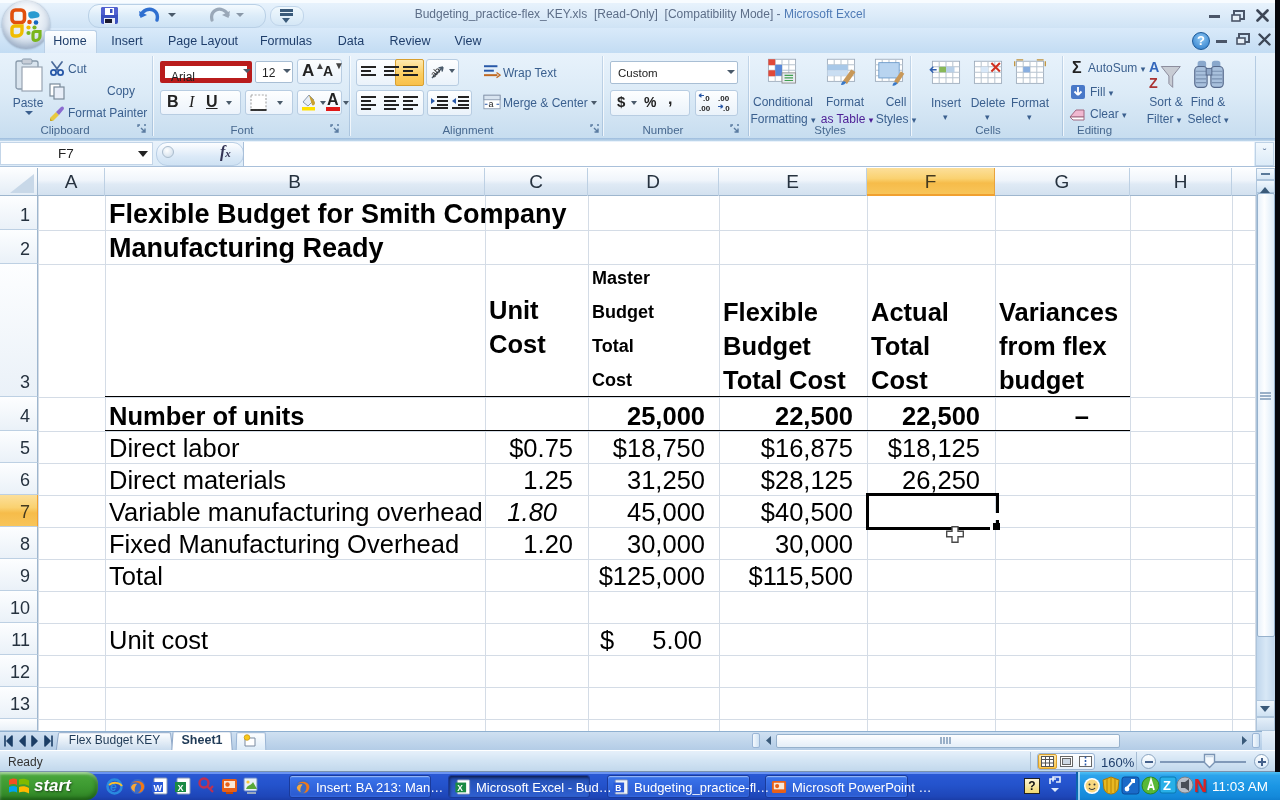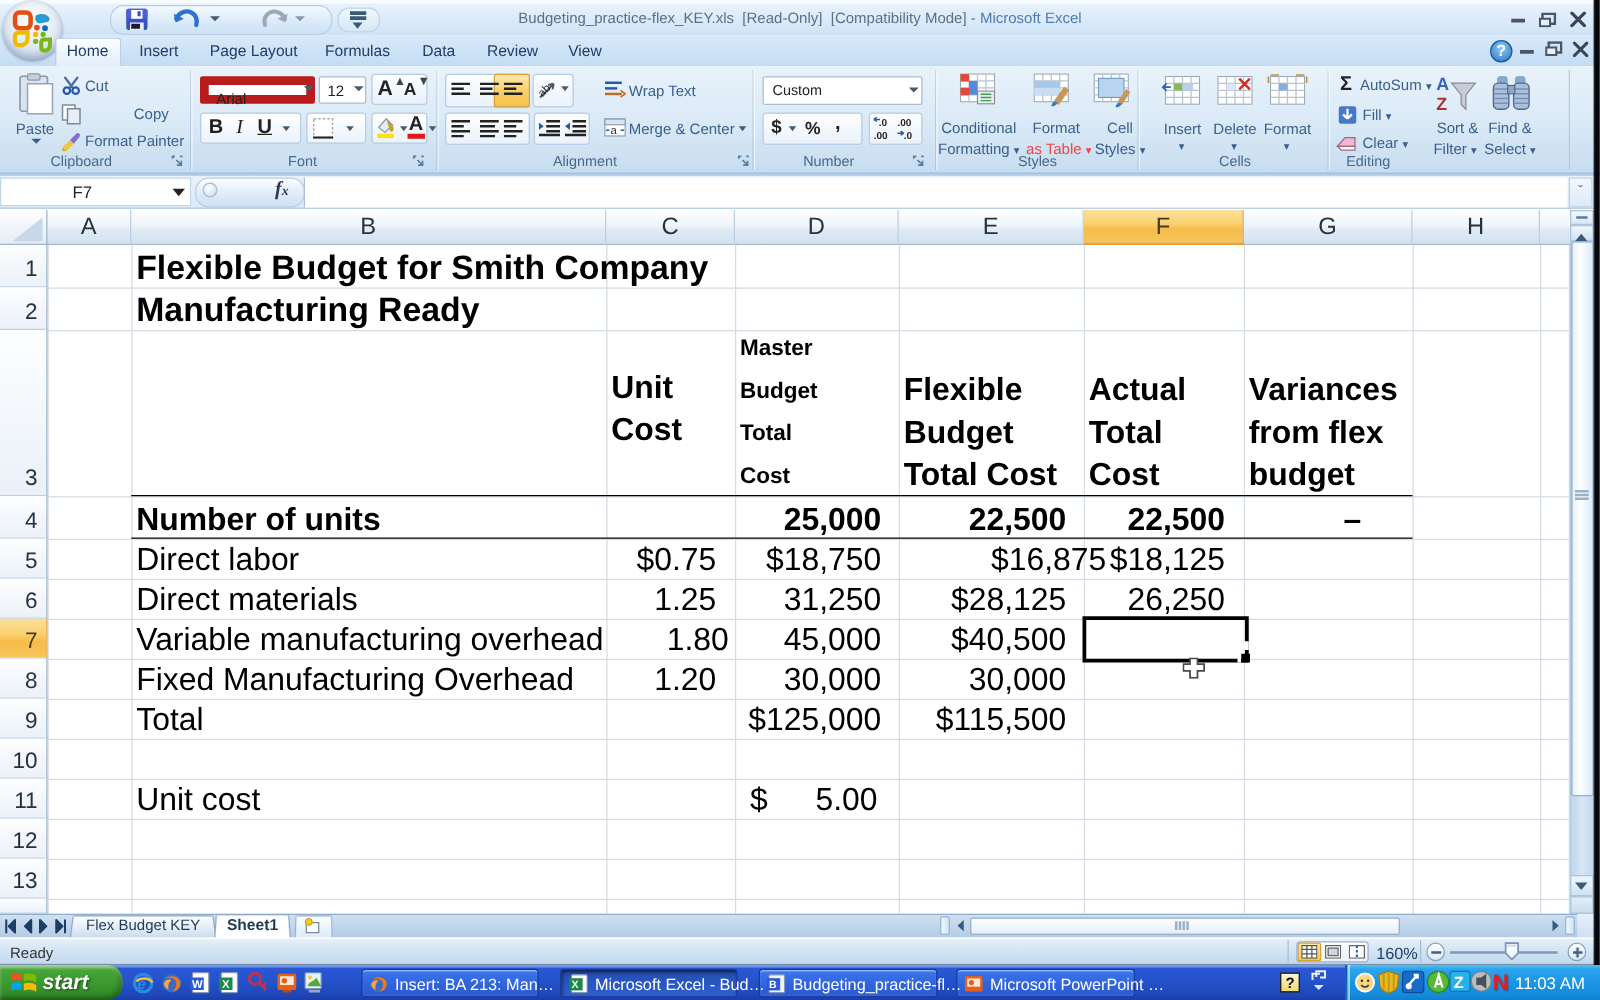--- a/index.html
+++ b/index.html
@@ -135,21 +135,21 @@
 </svg>
 <div class="a" style="left:68px;top:84px;font-size:12px;color:#3a5f8e;margin-left:39px;">Copy</div>
 
 <svg class="a" style="left:48px;top:104px;" width="18" height="17" viewBox="0 0 18 17">
 <path d="M2 14 L8 8 L11 11 L5 17 Z" fill="#e8c840"></path>
 <path d="M8 8 L13 3 C14.5 1.5 17 3.5 15.5 5.5 L11 11 Z" fill="#8a6ad0"></path>
 <path d="M2 14 L5 17 L2 17 Z" fill="#c8a820"></path>
 </svg>
 <div class="a" style="left:68px;top:106px;font-size:12px;color:#3a5f8e;">Format Painter</div>
 
-<div class="a" style="left:160px;top:61px;width:92px;height:22px;background:#fff;border:7px solid #b91c1c;border-radius:2px;font-size:12px;color:#222;padding:4px 0 0 6px;">Arial</div>
+<div class="a" style="left:160px;top:61px;width:92px;height:22px;background:#fff;border:5px solid #b91c1c;border-radius:2px;font-size:12px;color:#222;padding:4px 0 0 6px;">Arial</div>
 <div class="a" style="left:243px;top:69px;width:0;height:0;border-left:4px solid transparent;border-right:4px solid transparent;border-top:4.5px solid #4a5a6a;"></div>
 <div class="a" style="left:255px;top:61px;width:38px;height:22px;background:#fff;border:1px solid #a8bed4;border-radius:2px;font-size:12px;color:#222;padding:4px 0 0 6px;">12</div>
 <div class="a" style="left:283px;top:69px;width:0;height:0;border-left:4px solid transparent;border-right:4px solid transparent;border-top:4.5px solid #4a5a6a;"></div>
 
 <div class="a" style="left:297px;top:59px;width:45px;height:25px;background:linear-gradient(#fdfeff,#e8f1fa);border:1px solid #b8cde2;border-radius:3px;"></div>
 <div class="a" style="left:302px;top:61px;font-size:17px;font-weight:bold;color:#222;">A</div>
 <div class="a" style="left:315px;top:60px;font-size:10px;color:#444;">▲</div>
 <div class="a" style="left:323px;top:63px;font-size:14px;font-weight:bold;color:#222;">A</div>
 <div class="a" style="left:334px;top:60px;font-size:10px;color:#444;">▼</div>
 
@@ -286,21 +286,21 @@
 <svg class="a" style="left:872px;top:57px;" width="34" height="30" viewBox="0 0 40 34">
 <rect x="4" y="2" width="32" height="26" fill="#fff" stroke="#9aa8b8"></rect>
 <path d="M4 8.5 L36 8.5 M4 15 L36 15 M4 21.5 L36 21.5 M12 2 L12 28 M20 2 L20 28 M28 2 L28 28" stroke="#b8c4d0" stroke-width="1.2"></path>
 <rect x="8" y="6" width="24" height="18" fill="#b8d4f0" stroke="#6898c8"></rect>
     <path d="M26 28 L34 16 L38 19 L30 31 Z" fill="#c89858"></path>
     <path d="M24 33 C25 29 27 28 30 30 C29 32 26 34 24 33 Z" fill="#3878c8"></path>
   </svg>
 <div class="a" style="left:725px;top:95px;width:116px;text-align:center;font-size:12px;color:#3a5f8e;">Conditional</div>
 <div class="a" style="left:725px;top:112px;width:116px;text-align:center;font-size:12px;color:#3a5f8e;">Formatting&nbsp;<span style="font-size:9px;">▾</span></div>
 <div class="a" style="left:810px;top:95px;width:70px;text-align:center;font-size:12px;color:#3a5f8e;">Format</div>
-<div class="a" style="left:807px;top:112px;width:80px;text-align:center;font-size:12px;color:#ef4444;">as Table&nbsp;<span style="font-size:9px;">▾</span></div>
+<div class="a" style="left:807px;top:112px;width:80px;text-align:center;font-size:12px;color:#4c1d95;">as Table&nbsp;<span style="font-size:9px;">▾</span></div>
 <div class="a" style="left:861px;top:95px;width:70px;text-align:center;font-size:12px;color:#3a5f8e;">Cell</div>
 <div class="a" style="left:858px;top:112px;width:76px;text-align:center;font-size:12px;color:#3a5f8e;">Styles&nbsp;<span style="font-size:9px;">▾</span></div>
 <svg class="a" style="left:929px;top:59px;" width="34" height="30" viewBox="0 0 40 34">
 <rect x="4" y="2" width="32" height="26" fill="#fff" stroke="#9aa8b8"></rect>
 <path d="M4 8.5 L36 8.5 M4 15 L36 15 M4 21.5 L36 21.5 M12 2 L12 28 M20 2 L20 28 M28 2 L28 28" stroke="#b8c4d0" stroke-width="1.2"></path>
 <rect x="12" y="8.5" width="8" height="6.5" fill="#88b858"></rect>
     <path d="M2 12 L9 12 M5 8.5 L1.5 12 L5 15.5" stroke="#3060b0" stroke-width="1.6" fill="none"></path>
     <rect x="20" y="8.5" width="10" height="6.5" fill="#b8d0e8"></rect>
   </svg>
 <svg class="a" style="left:971px;top:59px;" width="34" height="30" viewBox="0 0 40 34">
@@ -444,29 +444,29 @@
 <div class="a" style="left:105px;top:395.5px;width:1025px;height:1.8px;background:#000;"></div>
 <div class="a" style="left:105px;top:429.5px;width:1025px;height:1.8px;background:#000;"></div>
 <div class="a" style="left:109px;top:397px;height:34px;font-weight:bold;font-size:25.5px;color:#000;display:flex;align-items:flex-end;padding-bottom:0px;white-space:nowrap;">Number of units</div>
 <div class="a" style="left:485px;top:397px;width:220px;height:34px;font-weight:bold;font-size:25.5px;color:#000;display:flex;align-items:flex-end;justify-content:flex-end;padding-bottom:0px;white-space:nowrap;">25,000</div>
 <div class="a" style="left:633px;top:397px;width:220px;height:34px;font-weight:bold;font-size:25.5px;color:#000;display:flex;align-items:flex-end;justify-content:flex-end;padding-bottom:0px;white-space:nowrap;">22,500</div>
 <div class="a" style="left:760px;top:397px;width:220px;height:34px;font-weight:bold;font-size:25.5px;color:#000;display:flex;align-items:flex-end;justify-content:flex-end;padding-bottom:0px;white-space:nowrap;">22,500</div>
 <div class="a" style="left:869px;top:397px;width:220px;height:34px;font-weight:bold;font-size:25.5px;color:#000;display:flex;align-items:flex-end;justify-content:flex-end;padding-bottom:0px;white-space:nowrap;">–</div>
 <div class="a" style="left:109px;top:431px;height:32px;font-size:25.5px;color:#000;display:flex;align-items:flex-end;padding-bottom:0px;white-space:nowrap;">Direct labor</div>
 <div class="a" style="left:353px;top:431px;width:220px;height:32px;font-size:25.5px;color:#000;display:flex;align-items:flex-end;justify-content:flex-end;padding-bottom:0px;white-space:nowrap;">$0.75</div>
 <div class="a" style="left:485px;top:431px;width:220px;height:32px;font-size:25.5px;color:#000;display:flex;align-items:flex-end;justify-content:flex-end;padding-bottom:0px;white-space:nowrap;">$18,750</div>
-<div class="a" style="left:633px;top:431px;width:220px;height:32px;font-size:25.5px;color:#000;display:flex;align-items:flex-end;justify-content:flex-end;padding-bottom:0px;white-space:nowrap;margin-left:32px;">$16,875</div>
+<div class="a" style="left:633px;top:431px;width:220px;height:32px;font-size:25.5px;color:#000;display:flex;align-items:flex-end;justify-content:flex-end;padding-bottom:0px;white-space:nowrap;">$16,875</div>
 <div class="a" style="left:760px;top:431px;width:220px;height:32px;font-size:25.5px;color:#000;display:flex;align-items:flex-end;justify-content:flex-end;padding-bottom:0px;white-space:nowrap;">$18,125</div>
 <div class="a" style="left:109px;top:463px;height:32px;font-size:25.5px;color:#000;display:flex;align-items:flex-end;padding-bottom:0px;white-space:nowrap;">Direct materials</div>
 <div class="a" style="left:353px;top:463px;width:220px;height:32px;font-size:25.5px;color:#000;display:flex;align-items:flex-end;justify-content:flex-end;padding-bottom:0px;white-space:nowrap;">1.25</div>
 <div class="a" style="left:485px;top:463px;width:220px;height:32px;font-size:25.5px;color:#000;display:flex;align-items:flex-end;justify-content:flex-end;padding-bottom:0px;white-space:nowrap;">31,250</div>
 <div class="a" style="left:633px;top:463px;width:220px;height:32px;font-size:25.5px;color:#000;display:flex;align-items:flex-end;justify-content:flex-end;padding-bottom:0px;white-space:nowrap;">$28,125</div>
 <div class="a" style="left:760px;top:463px;width:220px;height:32px;font-size:25.5px;color:#000;display:flex;align-items:flex-end;justify-content:flex-end;padding-bottom:0px;white-space:nowrap;">26,250</div>
 <div class="a" style="left:109px;top:495px;height:32px;font-size:25.5px;color:#000;display:flex;align-items:flex-end;padding-bottom:0px;white-space:nowrap;">Variable manufacturing overhead</div>
-<div class="a" style="left:363px;top:495px;width:220px;height:32px;font-size:25.5px;color:#000;display:flex;align-items:flex-end;justify-content:flex-end;padding-bottom:0px;white-space:nowrap;">1.80</div>
+<div class="a" style="left:337px;top:495px;width:220px;height:32px;font-size:25.5px;color:#000;display:flex;align-items:flex-end;justify-content:flex-end;padding-bottom:0px;white-space:nowrap;font-style:italic;">1.80</div>
 <div class="a" style="left:485px;top:495px;width:220px;height:32px;font-size:25.5px;color:#000;display:flex;align-items:flex-end;justify-content:flex-end;padding-bottom:0px;white-space:nowrap;">45,000</div>
 <div class="a" style="left:633px;top:495px;width:220px;height:32px;font-size:25.5px;color:#000;display:flex;align-items:flex-end;justify-content:flex-end;padding-bottom:0px;white-space:nowrap;">$40,500</div>
 <div class="a" style="left:109px;top:527px;height:32px;font-size:25.5px;color:#000;display:flex;align-items:flex-end;padding-bottom:0px;white-space:nowrap;">Fixed Manufacturing Overhead</div>
 <div class="a" style="left:353px;top:527px;width:220px;height:32px;font-size:25.5px;color:#000;display:flex;align-items:flex-end;justify-content:flex-end;padding-bottom:0px;white-space:nowrap;">1.20</div>
 <div class="a" style="left:485px;top:527px;width:220px;height:32px;font-size:25.5px;color:#000;display:flex;align-items:flex-end;justify-content:flex-end;padding-bottom:0px;white-space:nowrap;">30,000</div>
 <div class="a" style="left:633px;top:527px;width:220px;height:32px;font-size:25.5px;color:#000;display:flex;align-items:flex-end;justify-content:flex-end;padding-bottom:0px;white-space:nowrap;">30,000</div>
 <div class="a" style="left:109px;top:559px;height:32px;font-size:25.5px;color:#000;display:flex;align-items:flex-end;padding-bottom:0px;white-space:nowrap;">Total</div>
 <div class="a" style="left:485px;top:559px;width:220px;height:32px;font-size:25.5px;color:#000;display:flex;align-items:flex-end;justify-content:flex-end;padding-bottom:0px;white-space:nowrap;">$125,000</div>
 <div class="a" style="left:633px;top:559px;width:220px;height:32px;font-size:25.5px;color:#000;display:flex;align-items:flex-end;justify-content:flex-end;padding-bottom:0px;white-space:nowrap;">$115,500</div>
 <div class="a" style="left:109px;top:623px;height:32px;font-size:25.5px;color:#000;display:flex;align-items:flex-end;padding-bottom:0px;white-space:nowrap;">Unit cost</div>

